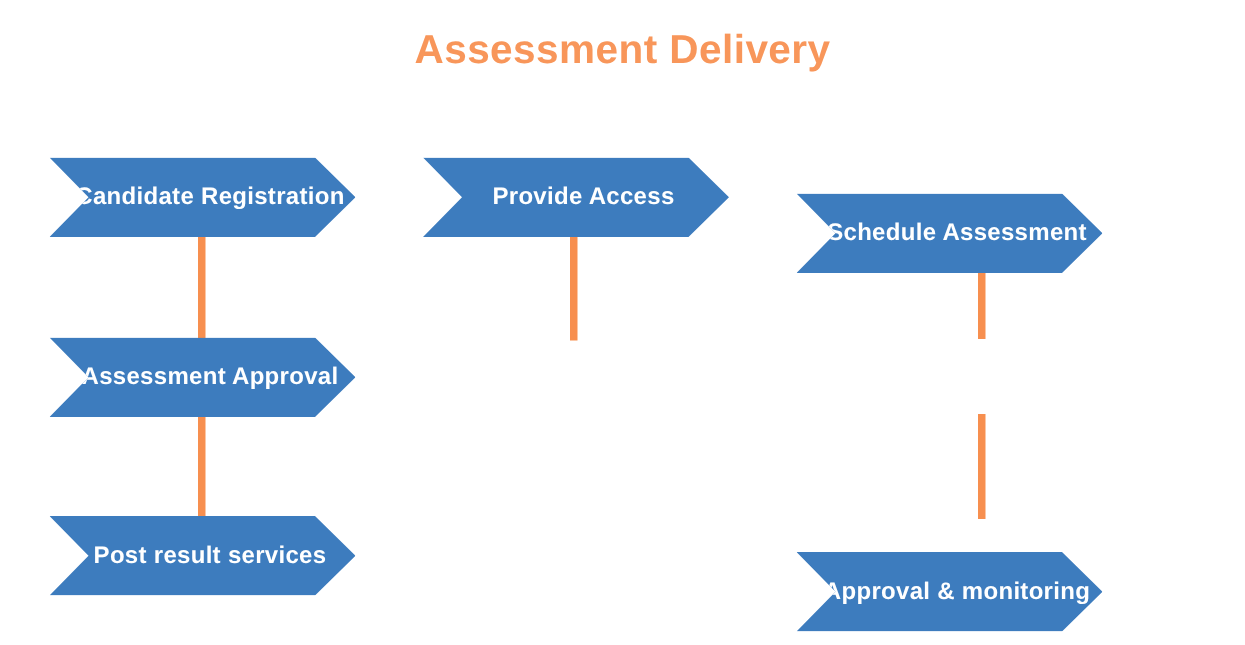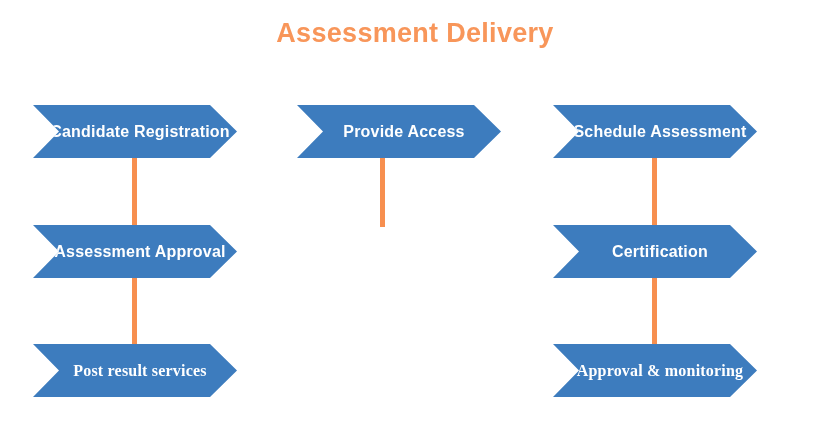--- a/index.html
+++ b/index.html
@@ -46,26 +46,26 @@
     padding-left: 10px;
   }
   .connector {
     position: absolute;
     width: 5px;
     background: var(--connector-orange, #F78F4F);
     z-index: 1;
   }
   
   .col1 { left: 33px; }
-  .col2 { left: 297px; }
-  .col3 { left: 553px; }
+  .col2 { left: 282px; }
+  .col3 { left: 531px; margin-top: 24px; }
   
   .row1 { top: 105px; }
   .row2 { top: 225px; }
-  .row3 { top: 344px; font-family: Liberation Serif, serif; }
+  .row3 { top: 344px; }
   
   .conn-c1-a { left: 132px; top: 156px; height: 71px; }
   .conn-c1-b { left: 132px; top: 276px; height: 70px; }
   .conn-c2-a { left: 380px; top: 156px; height: 71px; }
   .conn-c3-a { left: 652px; top: 156px; height: 70px; }
   .conn-c3-b { left: 652px; top: 276px; height: 70px; }
 </style>
 </head>
 <body>
 
@@ -87,21 +87,18 @@
 
   <div class="arrow col2 row1">
     <span class="label">Provide Access</span>
   </div>
   <div class="connector conn-c2-a"></div>
 
   <div class="arrow col3 row1">
     <span class="label">Schedule Assessment</span>
   </div>
   <div class="connector conn-c3-a"></div>
-  <div class="arrow col3 row2">
-    <span class="label">Certification</span>
-  </div>
   <div class="connector conn-c3-b"></div>
   <div class="arrow col3 row3">
     <span class="label">Approval &amp; monitoring</span>
   </div>
 
 </div>
 
 </body></html>

